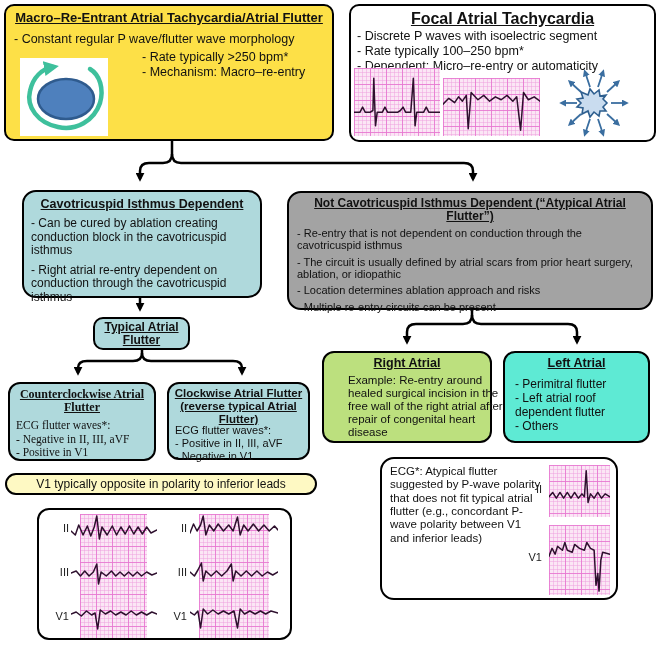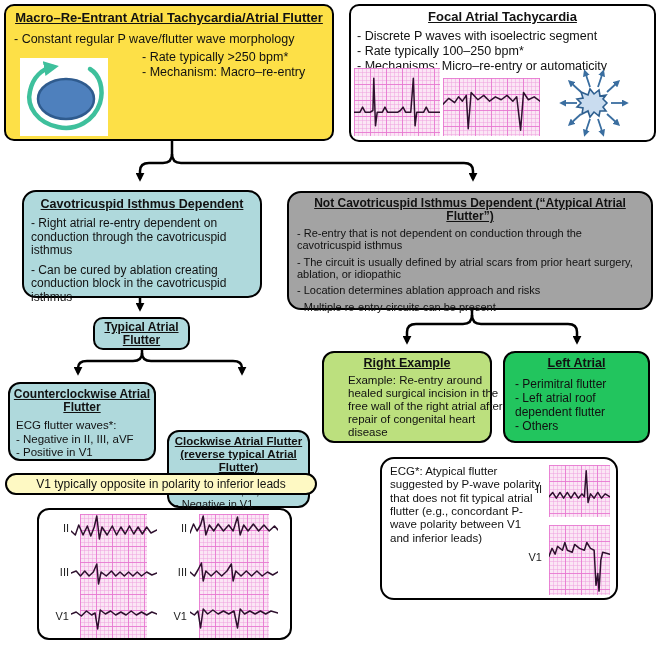--- a/index.html
+++ b/index.html
@@ -18,36 +18,36 @@
       linear-gradient(to bottom, rgba(240,165,225,.55) 1px, transparent 1px);
     background-size:16px 16px,16px 16px,4px 4px,4px 4px;}
   .lead-label{position:absolute;font-size:11px;color:#222;}
   
   #macro-box{left:4px;top:4px;width:330px;height:137px;border-radius:10px;}
   #macro-box .title{font-size:13px;padding-top:5px;}
   #macro-b1{position:absolute;left:8px;top:26px;font-size:12.5px;}
   #macro-right{position:absolute;left:136px;top:44px;font-size:12.5px;line-height:1.18;}
   #loop-img{position:absolute;left:14px;top:52px;width:88px;height:78px;background:#fff;}
   #focal-box{left:349px;top:4px;width:307px;height:138px;border-radius:10px;background:#fff;}
-  #focal-box .title{font-size:13px;padding-top:4px;}
+  #focal-box .title{font-size:16px;padding-top:4px;}
   #focal-bullets{position:absolute;left:6px;top:23px;font-size:12.5px;line-height:1.18;}
   #focal-strip1{left:3px;top:62px;width:86px;height:68px;}
   #focal-strip2{left:92px;top:72px;width:97px;height:58px;}
   #focal-burst{position:absolute;left:195px;top:60px;width:100px;height:76px;}
   #cti-box{left:22px;top:190px;width:240px;height:108px;border-radius:14px;}
   #cti-box .title{font-size:12.5px;padding-top:5px;}
   #cti-bullets{position:absolute;left:7px;top:25px;width:226px;font-size:12px;}
   #cti-bullets .bullet{margin-bottom:6px;}
   #noncti-box{left:287px;top:191px;width:366px;height:119px;border-radius:14px;}
   #noncti-box .title{font-size:12px;padding:4px 10px 0 10px;}
   #noncti-bullets{position:absolute;left:8px;top:34px;width:350px;font-size:11px;}
   #noncti-bullets .bullet{margin-bottom:4px;line-height:1.12;}
   #typical-box{left:93px;top:317px;width:97px;height:33px;border-radius:10px;}
   #typical-box .title{font-size:12px;padding-top:2px;}
-  #ccw-box{left:8px;top:382px;width:148px;height:79px;border-radius:12px;}
+  #ccw-box{left:8px;top:382px;width:148px;height:79px;border-radius:12px;font-family:Liberation Serif, serif;}
   #ccw-box .title{font-size:12px;padding-top:4px;}
   #ccw-body{position:absolute;left:6px;top:35px;font-size:11.5px;line-height:1.18;}
   #cw-box{left:167px;top:382px;width:143px;height:78px;border-radius:12px;}
   #cw-box .title{font-size:11.5px;padding:3px 4px 0 4px;}
   #cw-body{position:absolute;left:6px;top:40px;font-size:11px;line-height:1.18;}
   #v1-note{left:5px;top:473px;width:312px;height:22px;border-radius:11px;
            font-size:12px;text-align:center;line-height:18px;}
   #ecg-panel{left:37px;top:508px;width:255px;height:132px;border-radius:12px;background:#fff;}
   .panel-band{top:4px;height:124px;}
   #band1{left:41px;width:67px;}
@@ -108,21 +108,21 @@
         <path d="M70,10 C80,16 84,30 80,44 C74,62 56,72 38,68 C18,64 6,48 10,32 C13,18 22,10 33,8" fill="none" stroke="#3EC09C" stroke-width="4.5" stroke-linecap="round" marker-end="url(#ah-loop)"></path>
       </svg>
     </div>
   </div>
 
   <div id="focal-box" class="box">
     <div class="title">Focal Atrial Tachycardia</div>
     <div id="focal-bullets">
       <div>- Discrete P waves with isoelectric segment</div>
       <div>- Rate typically 100–250 bpm*</div>
-      <div>- Mechanisms: Micro–re-entry or automaticity</div>
+      <div>- Dependent: Micro–re-entry or automaticity</div>
     </div>
     <div id="focal-strip1" class="ecgbg">
       <svg class="wave" viewBox="0 0 100 40" preserveAspectRatio="none">
         <polyline points="0,26 7,26 10,23 13,26 19,26 22,25 23,6 25,34 27,26 33,26 36,23 39,26 51,26 54,25 57,23 60,26 66,26 69,6 71,34 73,26 81,26 84,23 87,26 100,26"></polyline>
       </svg>
     </div>
     <div id="focal-strip2" class="ecgbg">
       <svg class="wave" viewBox="0 0 100 40" preserveAspectRatio="none">
         <polyline points="0,18 6,14 12,17 16,13 20,16 24,12 26,35 29,10 36,15 42,12 48,16 54,13 60,15 66,12 72,16 76,13 80,36 83,10 88,15 94,13 100,16"></polyline>
       </svg>
@@ -142,22 +142,22 @@
           <line x1="61" y1="48" x2="72" y2="58" marker-end="url(#ah-burst)"></line>
         </g>
         <polygon points="61,37 57,41 60,45 54,45 53,50 48,46 44,51 42,45 36,48 37,42 31,41 35,37 31,33 37,32 35,26 42,29 44,23 48,28 53,24 54,30 60,29 57,33" fill="#C9DCEF" stroke="#2E5F8F" stroke-width="1.6"></polygon>
       </svg>
     </div>
   </div>
 
   <div id="cti-box" class="box" style="background:#AFD9DC;">
     <div class="title">Cavotricuspid Isthmus Dependent</div>
     <div id="cti-bullets" class="body-txt">
+      <div class="bullet">- Can be cured by ablation creating conduction block in the cavotricuspid isthmus</div>
       <div class="bullet">- Right atrial re-entry dependent on conduction through the cavotricuspid isthmus</div>
-      <div class="bullet">- Can be cured by ablation creating conduction block in the cavotricuspid isthmus</div>
     </div>
   </div>
 
   <div id="noncti-box" class="box" style="background:#a3a3a3;">
     <div class="title">Not Cavotricuspid Isthmus Dependent (“Atypical Atrial Flutter”)</div>
     <div id="noncti-bullets">
       <div class="bullet">- Re-entry that is not dependent on conduction through the cavotricuspid isthmus</div>
       <div class="bullet">- The circuit is usually defined by atrial scars from prior heart surgery, ablation, or idiopathic</div>
       <div class="bullet">- Location determines ablation approach and risks</div>
       <div class="bullet">- Multiple re-entry circuits can be present</div>
@@ -170,39 +170,39 @@
 
   <div id="ccw-box" class="box" style="background:#AFD9DC;">
     <div class="title">Counterclockwise Atrial Flutter</div>
     <div id="ccw-body">
       <div>ECG flutter waves*:</div>
       <div>- Negative in II, III, aVF</div>
       <div>- Positive in V1</div>
     </div>
   </div>
 
-  <div id="cw-box" class="box" style="background:#AFD9DC;margin-top:48px;">
+  <div id="cw-box" class="box" style="background:#AFD9DC;">
     <div class="title">Clockwise Atrial Flutter (reverse typical Atrial Flutter)</div>
     <div id="cw-body">
       <div>ECG flutter waves*:</div>
       <div>- Positive in II, III, aVF</div>
       <div>- Negative in V1</div>
     </div>
   </div>
 
   <div id="v1-note" class="box" style="background:#fef9c3;">
     <span>V1 typically opposite in polarity to inferior leads</span>
   </div>
 
   <div id="right-atrial-box" class="box" style="background:#BCE07E;">
-    <div class="title">Right Example</div>
+    <div class="title">Right Atrial</div>
     <div id="ra-body">Example: Re-entry around healed surgical incision in the free wall of the right atrial after repair of congenital heart disease</div>
   </div>
 
-  <div id="left-atrial-box" class="box" style="background:#22c55e;">
+  <div id="left-atrial-box" class="box" style="background:#5eead4;">
     <div class="title">Left Atrial</div>
     <div id="la-body">
       <div>- Perimitral flutter</div>
       <div>- Left atrial roof dependent flutter</div>
       <div>- Others</div>
     </div>
   </div>
 
   <div id="ecg-panel" class="box">
     <div id="band1" class="ecgbg panel-band"></div>

